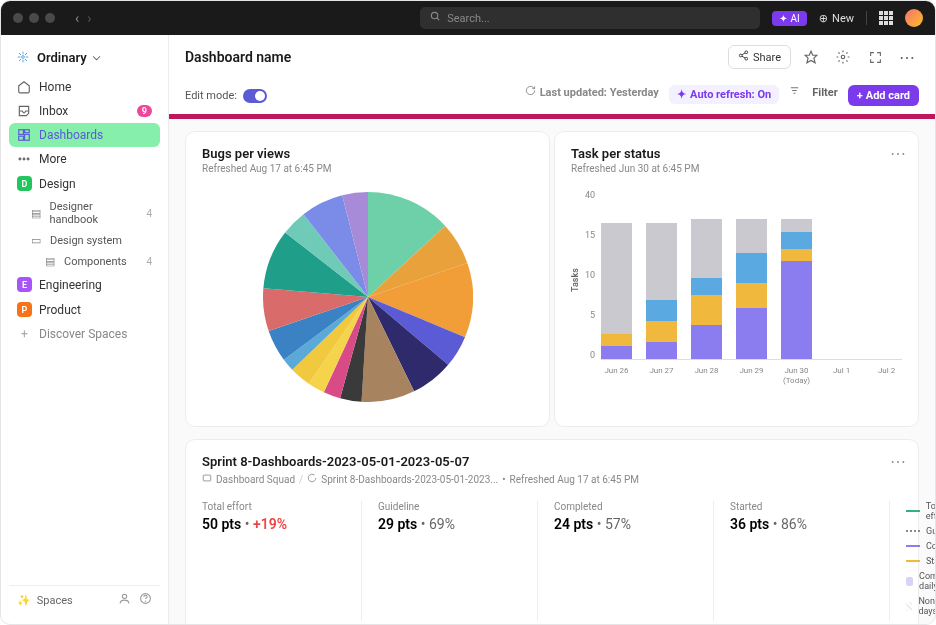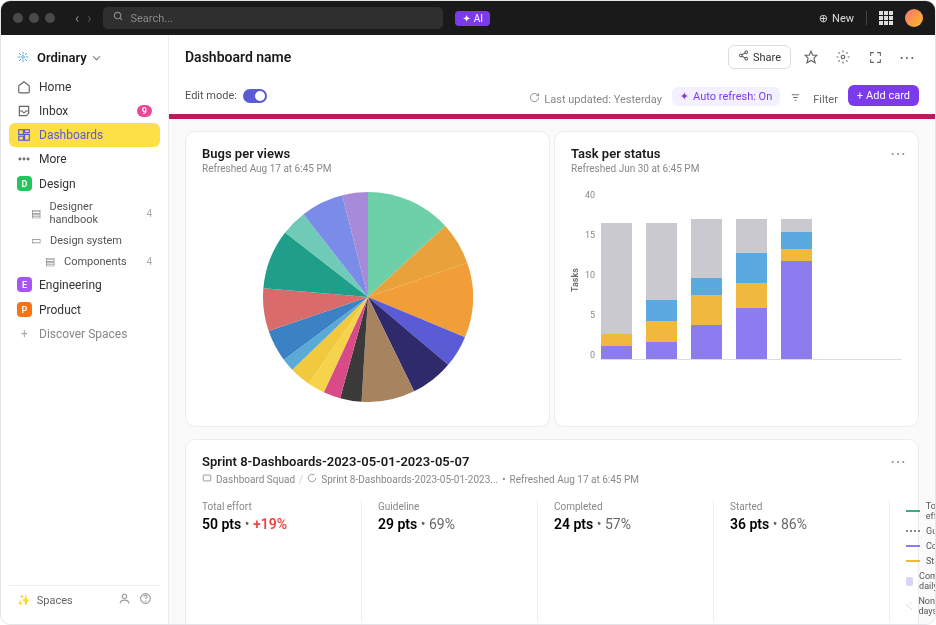--- a/index.html
+++ b/index.html
@@ -4,40 +4,40 @@
 <style>
 * { margin: 0; padding: 0; box-sizing: border-box; font-family: -apple-system, BlinkMacSystemFont, "Segoe UI", Roboto, sans-serif; }
 body { width: 936px; height: 625px; background: #fff; overflow: hidden; border-radius: 10px; border: 1px solid #e5e5e8; }
 
 
 .topbar { height: 34px; background: #1a1a1a; display: flex; align-items: center; padding: 0 12px; gap: 12px; }
 .traffic { display: flex; gap: 6px; }
 .tdot { width: 10px; height: 10px; border-radius: 50%; background: #4a4a4a; }
 .nav-arrows { display: flex; gap: 8px; color: #888; margin-left: 8px; }
 .nav-arrows span { cursor: pointer; font-size: 14px; }
-.search-wrap { flex: 1; display: flex; justify-content: flex-start; }
+.search-wrap { flex: 1; display: flex; justify-content: flex-end; }
 .search-box { width: 340px; height: 22px; background: #2f2f2f; border-radius: 5px; display: flex; align-items: center; padding: 0 10px; color: #888; font-size: 11px; gap: 6px; position: relative; }
 .ai-pill { position: absolute; right: -6px; top: 50%; transform: translateY(-50%) translateX(100%); background: #7c3aed; color: #fff; font-size: 10px; padding: 2px 7px; border-radius: 4px; display: flex; align-items: center; gap: 3px; margin-left: 6px; }
 .ai-wrap { display: flex; align-items: center; gap: 6px; }
 .top-right { display: flex; align-items: center; gap: 12px; color: #ddd; font-size: 11px; }
 .new-btn { display: flex; align-items: center; gap: 4px; cursor: pointer; }
 .grid-icon { width: 14px; height: 14px; display: grid; grid-template-columns: 1fr 1fr 1fr; grid-template-rows: 1fr 1fr 1fr; gap: 1px; }
 .grid-icon div { background: #ddd; }
 .avatar { width: 18px; height: 18px; border-radius: 50%; background: linear-gradient(135deg, #f87171, #fbbf24); }
 .divider { width: 1px; height: 14px; background: #444; }
 
 
 .layout { display: flex; height: calc(100% - 34px); }
 .sidebar { width: 168px; border-right: 1px solid #ececef; display: flex; flex-direction: column; padding: 10px 8px; }
 .brand { display: flex; align-items: center; gap: 6px; padding: 4px 6px 10px; font-weight: 600; font-size: 13px; color: #1a1a1a; cursor: pointer; }
 .brand-logo { width: 16px; height: 16px; }
 .chevdown { font-size: 10px; color: #666; }
 
 .nav-item { display: flex; align-items: center; gap: 8px; padding: 5px 8px; border-radius: 6px; font-size: 12px; color: #333; cursor: pointer; position: relative; }
-.nav-item.active { background: #fde047; color: #5b5bd6; }
+.nav-item.active { background: #86efac; color: #5b5bd6; }
 .nav-icon { width: 14px; height: 14px; display: flex; align-items: center; justify-content: center; color: #666; flex-shrink: 0; }
 .nav-item.active .nav-icon { color: #5b5bd6; }
 .badge { background: #ec4899; color: #fff; font-size: 9px; padding: 1px 5px; border-radius: 8px; margin-left: auto; font-weight: 600; }
 
 .section-label { font-size: 10px; color: #9ca3af; padding: 10px 8px 4px; }
 
 .space-item { display: flex; align-items: center; gap: 7px; padding: 5px 8px; font-size: 12px; color: #333; cursor: pointer; border-radius: 6px; }
 .space-badge { width: 15px; height: 15px; border-radius: 4px; display: flex; align-items: center; justify-content: center; color: #fff; font-size: 9px; font-weight: 600; flex-shrink: 0; }
 .sub-item { display: flex; align-items: center; gap: 7px; padding: 4px 8px 4px 22px; font-size: 11px; color: #555; cursor: pointer; }
 .sub-item .count { margin-left: auto; color: #aaa; font-size: 10px; }
@@ -52,21 +52,21 @@
 .header-top { display: flex; align-items: center; padding: 10px 16px; }
 .page-title { font-size: 14px; font-weight: 600; color: #1a1a1a; }
 .header-actions { margin-left: auto; display: flex; align-items: center; gap: 8px; }
 .share-btn { display: flex; align-items: center; gap: 4px; font-size: 11px; padding: 4px 9px; border: 1px solid #ddd; border-radius: 6px; cursor: pointer; color: #333; }
 .icon-btn { width: 24px; height: 24px; display: flex; align-items: center; justify-content: center; border-radius: 6px; cursor: pointer; color: #666; }
 
 .header-bottom { display: flex; align-items: center; padding: 6px 16px 8px; font-size: 11px; }
 .edit-mode { display: flex; align-items: center; gap: 6px; color: #555; }
 .toggle { width: 24px; height: 14px; background: #5b5bd6; border-radius: 7px; position: relative; cursor: pointer; }
 .toggle::after { content: ""; position: absolute; width: 10px; height: 10px; background: #fff; border-radius: 50%; top: 2px; right: 2px; }
-.header-bottom-right { margin-left: auto; display: flex; align-items: flex-end; gap: 10px; }
+.header-bottom-right { margin-left: auto; display: flex; align-items: flex-start; gap: 10px; font-weight: bold; }
 .meta-text { color: #888; display: flex; align-items: center; gap: 4px; }
 .autorefresh { background: #f3f0ff; color: #7c3aed; padding: 3px 8px; border-radius: 6px; display: flex; align-items: center; gap: 4px; cursor: pointer; }
 .filter-btn { display: flex; align-items: center; gap: 12px; color: #666; cursor: pointer; }
 .add-card { background: #7c3aed; color: #fff; padding: 4px 9px; border-radius: 6px; cursor: pointer; display: flex; align-items: center; gap: 3px; font-size: 11px; }
 
 
 .content { flex: 1; padding: 12px 16px; overflow-y: auto; }
 .row { display: flex; gap: 4px; margin-bottom: 12px; }
 .card { background: #fff; border: 1px solid #ececef; border-radius: 10px; padding: 14px 16px; position: relative; }
 .card-title { font-size: 13px; font-weight: 600; color: #1a1a1a; }
@@ -398,20 +398,29 @@
                 </div>
                 <div class="bar-group">
                   <div class="bar-seg" style="height: 12.75px; background: rgb(201, 201, 207);"></div>
                   <div class="bar-seg" style="height: 17px; background: rgb(90, 169, 224);"></div>
                   <div class="bar-seg" style="height: 12.75px; background: rgb(240, 185, 62);"></div>
                   <div class="bar-seg" style="height: 97.75px; background: rgb(139, 124, 240);"></div>
                 </div>
                 <div class="bar-group"></div>
                 <div class="bar-group"></div>
               </div>
+            <div class="x-labels" id="bar-xlabels">
+                <div>Jun 26</div>
+                <div>Jun 27</div>
+                <div>Jun 28</div>
+                <div>Jun 29</div>
+                <div>Jun 30<br>(Today)</div>
+                <div>Jul 1</div>
+                <div>Jul 2</div>
+              </div>
           </div>
         </div>
       </div>
 
       <div class="card card-sprint">
         <div class="card-menu">⋯</div>
         <div class="card-title">Sprint 8-Dashboards-2023-05-01-2023-05-07</div>
         <div class="sprint-crumb">
           <span><svg width="10" height="10" viewBox="0 0 24 24" fill="none" stroke="#888" stroke-width="2">
                 <rect x="3" y="5" width="18" height="14" rx="2"></rect>

